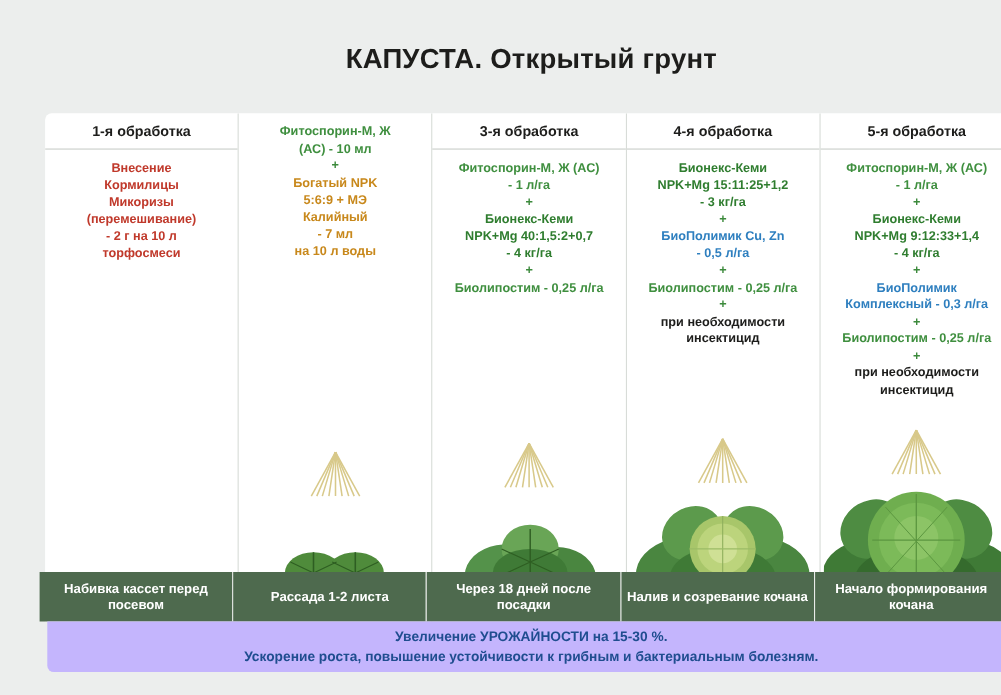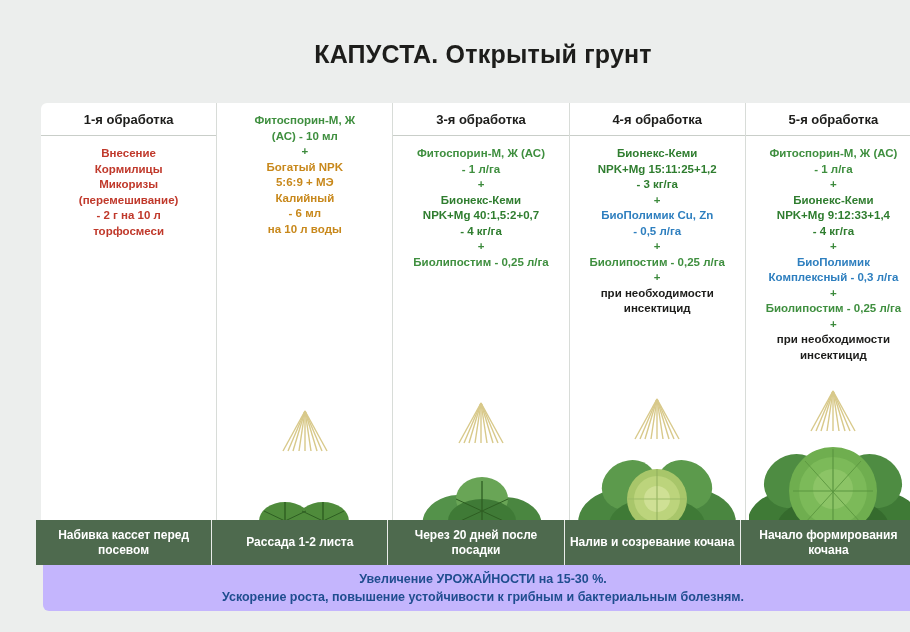--- a/index.html
+++ b/index.html
@@ -161,21 +161,21 @@
     </div>
 
     <div class="col">
       <div class="treat">
         <span class="ln c-green">Фитоспорин-М, Ж</span>
         <span class="ln c-green">(АС) - 10 мл</span>
         <span class="plus">+</span>
         <span class="ln c-orange">Богатый NPK</span>
         <span class="ln c-orange">5:6:9 + МЭ</span>
         <span class="ln c-orange">Калийный</span>
-        <span class="ln c-orange">- 6 мл</span>
+        <span class="ln c-orange">- 7 мл</span>
         <span class="ln c-orange">на 10 л воды</span>
       </div>
       <div class="art">
         <svg class="spray" style="bottom:110px;" width="70" height="48" viewBox="0 0 70 48">
           <g stroke="#d8c98a" stroke-width="1.4" fill="none">
             <path d="M35 4 L35 44"></path>
               <path d="M35 4 L23 44"></path>
               <path d="M35 4 L47 44"></path>
             <path d="M35 4 L13 44"></path>
               <path d="M35 4 L57 44"></path>
@@ -327,21 +327,21 @@
           <path d="M84 122 L84 130" stroke="#3b6b2a" stroke-width="3.5"></path>
         </svg>
       </div>
     </div>
 
   </div>
 
   <div class="footer-row">
     <div class="foot-cell">Набивка кассет перед посевом</div>
     <div class="foot-cell">Рассада 1-2 листа</div>
-    <div class="foot-cell">Через 20 дней после посадки</div>
+    <div class="foot-cell">Через 18 дней после посадки</div>
     <div class="foot-cell">Налив и созревание кочана</div>
     <div class="foot-cell">Начало формирования кочана</div>
   </div>
 
   <div class="bottom-note">
     <span class="l1">Увеличение УРОЖАЙНОСТИ на 15-30 %.</span>
     <span class="l2">Ускорение роста, повышение устойчивости к грибным и бактериальным болезням.</span>
   </div>
 
 </div>

